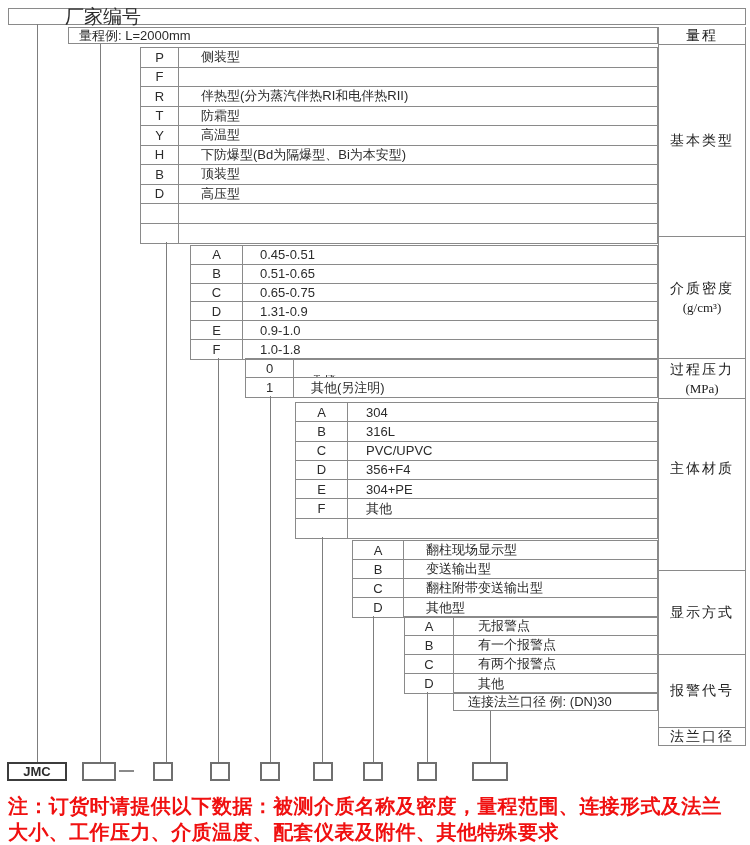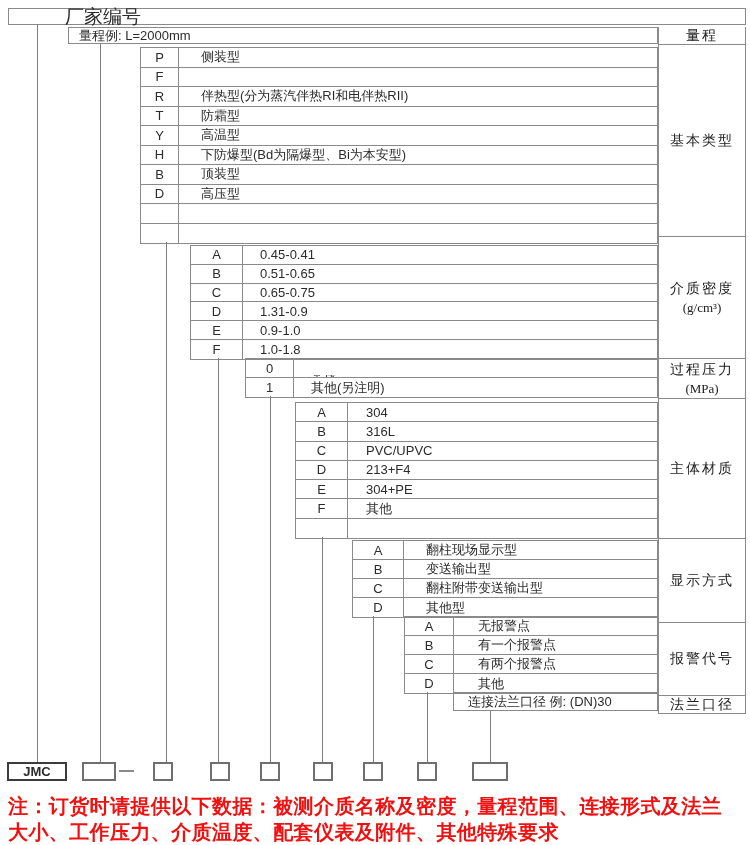--- a/index.html
+++ b/index.html
@@ -99,21 +99,21 @@
         <div>介质密度</div>
         <div class="sub">(g/cm³)</div>
       </div>
       <div class="labelcell" style="height: 40px;">
         <div>过程压力</div>
         <div class="sub">(MPa)</div>
       </div>
       <div class="labelcell" style="height: 140px;">
         <div>主体材质</div>
       </div>
-      <div class="labelcell" style="height: 84px;">
+      <div class="labelcell" style="height: 84px; margin-top: 32px;">
         <div>显示方式</div>
       </div>
       <div class="labelcell" style="height: 73px;">
         <div>报警代号</div>
       </div>
       <div class="labelcell" style="height: 18px;">
         <div>法兰口径</div>
       </div>
     </div>
 
@@ -154,21 +154,21 @@
         <div class="cdesc" style="padding-left: 22px;"></div>
       </div>
       <div class="crow" style="height: 19.5px;">
         <div class="ccode" style="width: 38px;"></div>
         <div class="cdesc" style="padding-left: 22px;"></div>
       </div>
     </div>
   <div class="ctable" style="left: 190px; top: 245px; width: 468px; height: 115.04px;">
       <div class="crow" style="height: 18.84px;">
         <div class="ccode" style="width: 52px;">A</div>
-        <div class="cdesc" style="padding-left: 17px;">0.45-0.41</div>
+        <div class="cdesc" style="padding-left: 17px;">0.45-0.51</div>
       </div>
       <div class="crow" style="height: 18.84px;">
         <div class="ccode" style="width: 52px;">B</div>
         <div class="cdesc" style="padding-left: 17px;">0.51-0.65</div>
       </div>
       <div class="crow" style="height: 18.84px;">
         <div class="ccode" style="width: 52px;">C</div>
         <div class="cdesc" style="padding-left: 17px;">0.65-0.75</div>
       </div>
       <div class="crow" style="height: 18.84px;">
@@ -202,21 +202,21 @@
       <div class="crow" style="height: 19.29px;">
         <div class="ccode" style="width: 52px;">B</div>
         <div class="cdesc" style="padding-left: 18px;">316L</div>
       </div>
       <div class="crow" style="height: 19.29px;">
         <div class="ccode" style="width: 52px;">C</div>
         <div class="cdesc" style="padding-left: 18px;">PVC/UPVC</div>
       </div>
       <div class="crow" style="height: 19.29px;">
         <div class="ccode" style="width: 52px;">D</div>
-        <div class="cdesc" style="padding-left: 18px;">213+F4</div>
+        <div class="cdesc" style="padding-left: 18px;">356+F4</div>
       </div>
       <div class="crow" style="height: 19.29px;">
         <div class="ccode" style="width: 52px;">E</div>
         <div class="cdesc" style="padding-left: 18px;">304+PE</div>
       </div>
       <div class="crow" style="height: 19.29px;">
         <div class="ccode" style="width: 52px;">F</div>
         <div class="cdesc" style="padding-left: 18px;">其他</div>
       </div>
       <div class="crow" style="height: 19.29px;">

